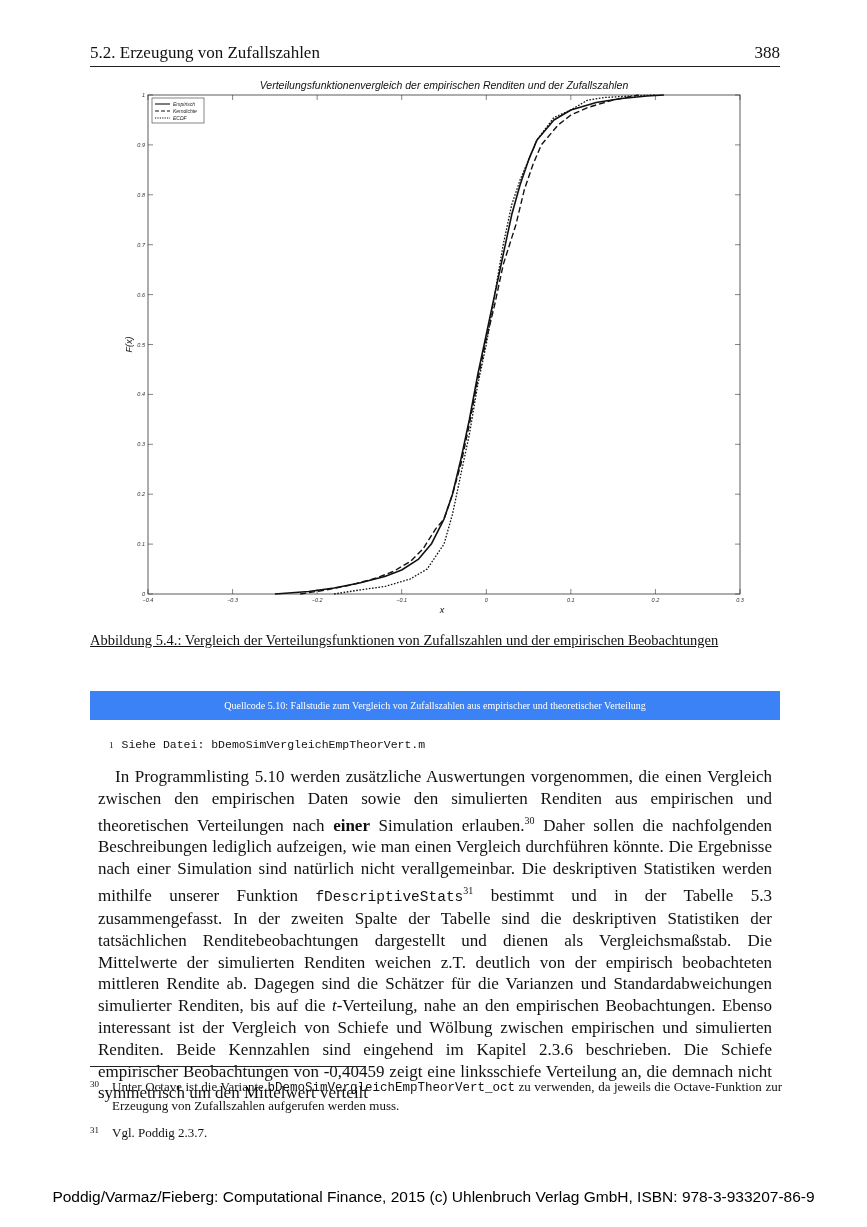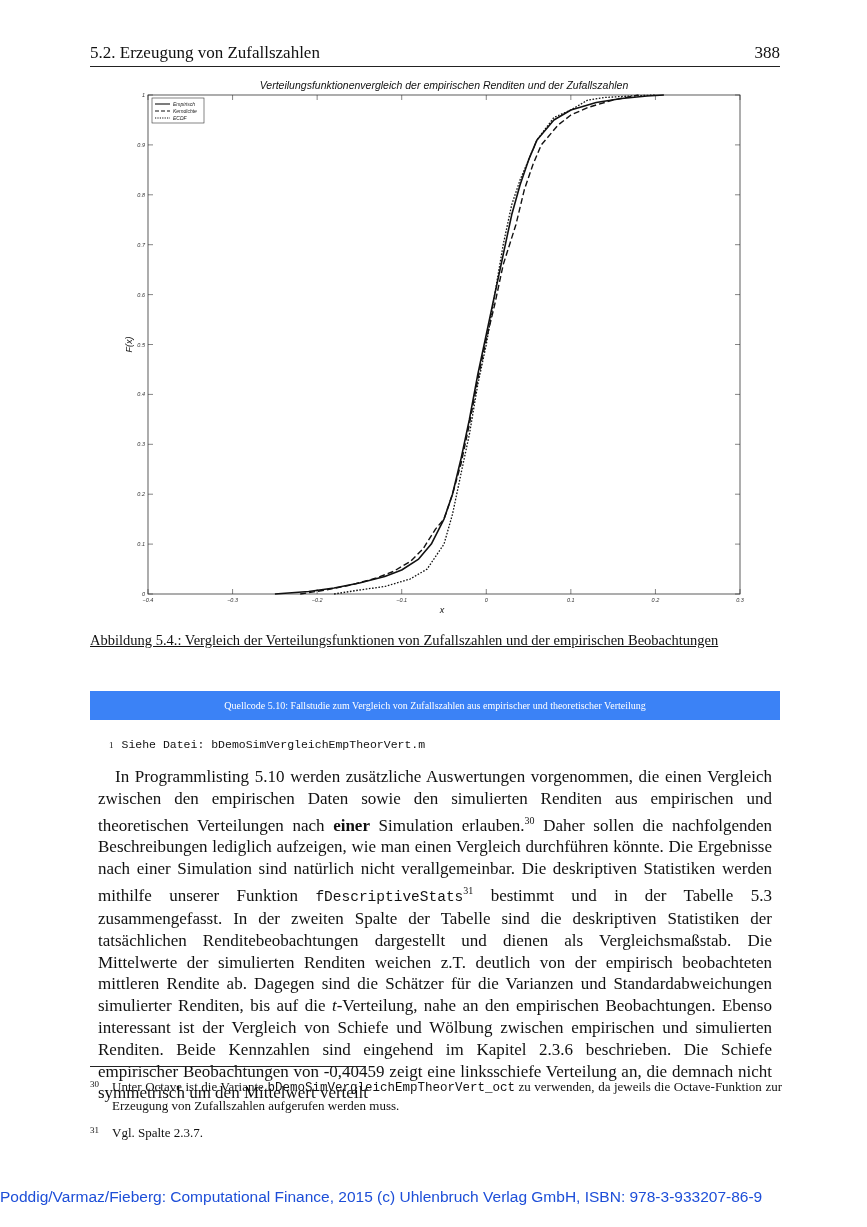--- a/index.html
+++ b/index.html
@@ -15,21 +15,21 @@
     .listing-line .ln { font-family: "Liberation Serif", serif; font-size: 9px; margin-right: 8px; }
     .body-text { position: absolute; left: 90px; top: 758px; width: 690px; font-size: 17px; line-height: 21.8px; text-align: justify; }
     .body-text p { margin: 8px; text-indent: 17px; }
     .body-text code, .footnote code { font-family: "Liberation Mono", monospace; font-size: 14.5px; }
     .body-text sup { font-size: 10px; }
     .fn-rule { position: absolute; left: 90px; top: 1066px; width: 276px; border-top: 1px solid #222; }
     .footnote { position: absolute; left: 90px; width: 692px; font-size: 13px; line-height: 18px; }
     .footnote .fn-mark { position: absolute; left: 0; top: -3px; font-size: 9px; }
     .footnote .fn-body { margin-left: 22px; text-align: justify; }
     .footnote code { font-size: 12.5px; }
-    .watermark { position: absolute; left: 0; width: 867px; top: 1188px; font-family: "Liberation Sans", sans-serif; color: #1d4ed8; font-size: 15.5px; }
+    .watermark { position: absolute; left: 0; width: 867px; top: 1188px; text-align: center; font-family: "Liberation Sans", sans-serif; color: #000000; font-size: 15.5px; }
   </style>
 </head>
 <body>
 
 <div class="running-head">
   <span class="section">5.2.  Erzeugung von Zufallszahlen</span>
   <span class="page-num">388</span>
 </div>
 
 <div class="figure">
@@ -121,16 +121,16 @@
 
 <div class="fn-rule"></div>
 
 <div class="footnote" style="top:1078px;">
   <span class="fn-mark">30</span>
   <div class="fn-body"><span>Unter Octave ist die Variante </span><code>bDemoSimVergleichEmpTheorVert_oct</code><span> zu verwenden, da jeweils die Octave-Funktion zur Erzeugung von Zufallszahlen aufgerufen werden muss.</span></div>
 </div>
 
 <div class="footnote" style="top:1124px;">
   <span class="fn-mark">31</span>
-  <div class="fn-body"><span>Vgl. Spalte 2.3.7.</span></div>
+  <div class="fn-body"><span>Vgl. Poddig 2.3.7.</span></div>
 </div>
 
 <div class="watermark">Poddig/Varmaz/Fieberg: Computational Finance, 2015  (c) Uhlenbruch Verlag GmbH, ISBN: 978-3-933207-86-9</div>
 
 </body></html>

